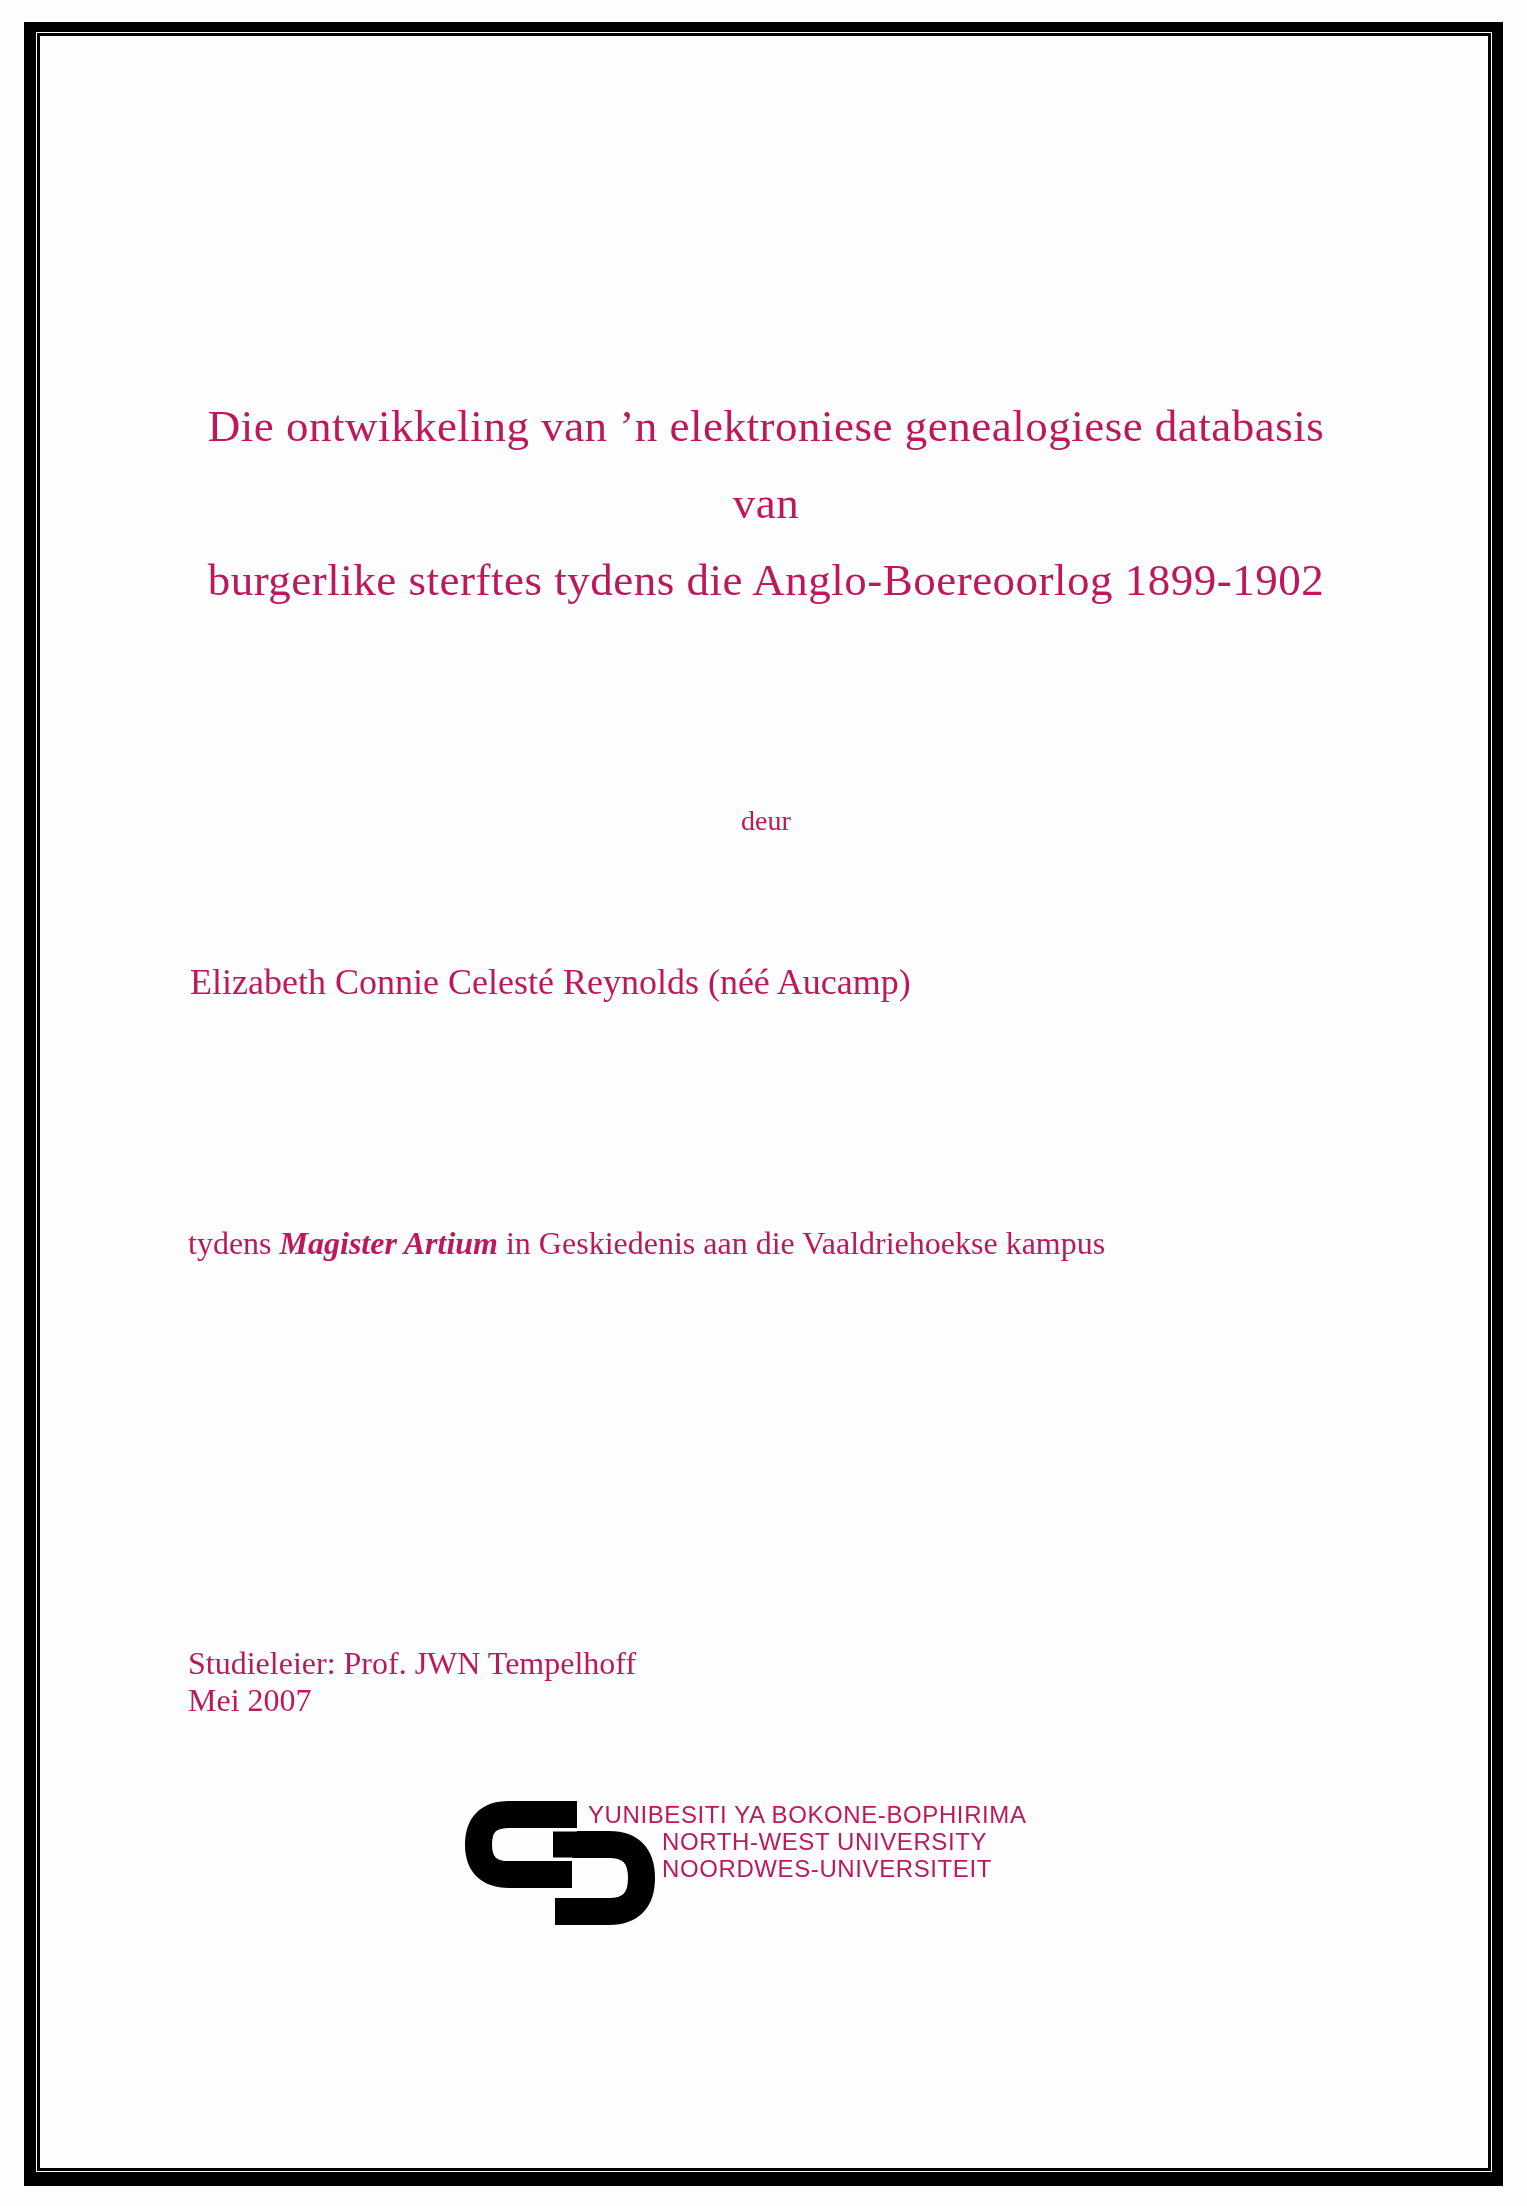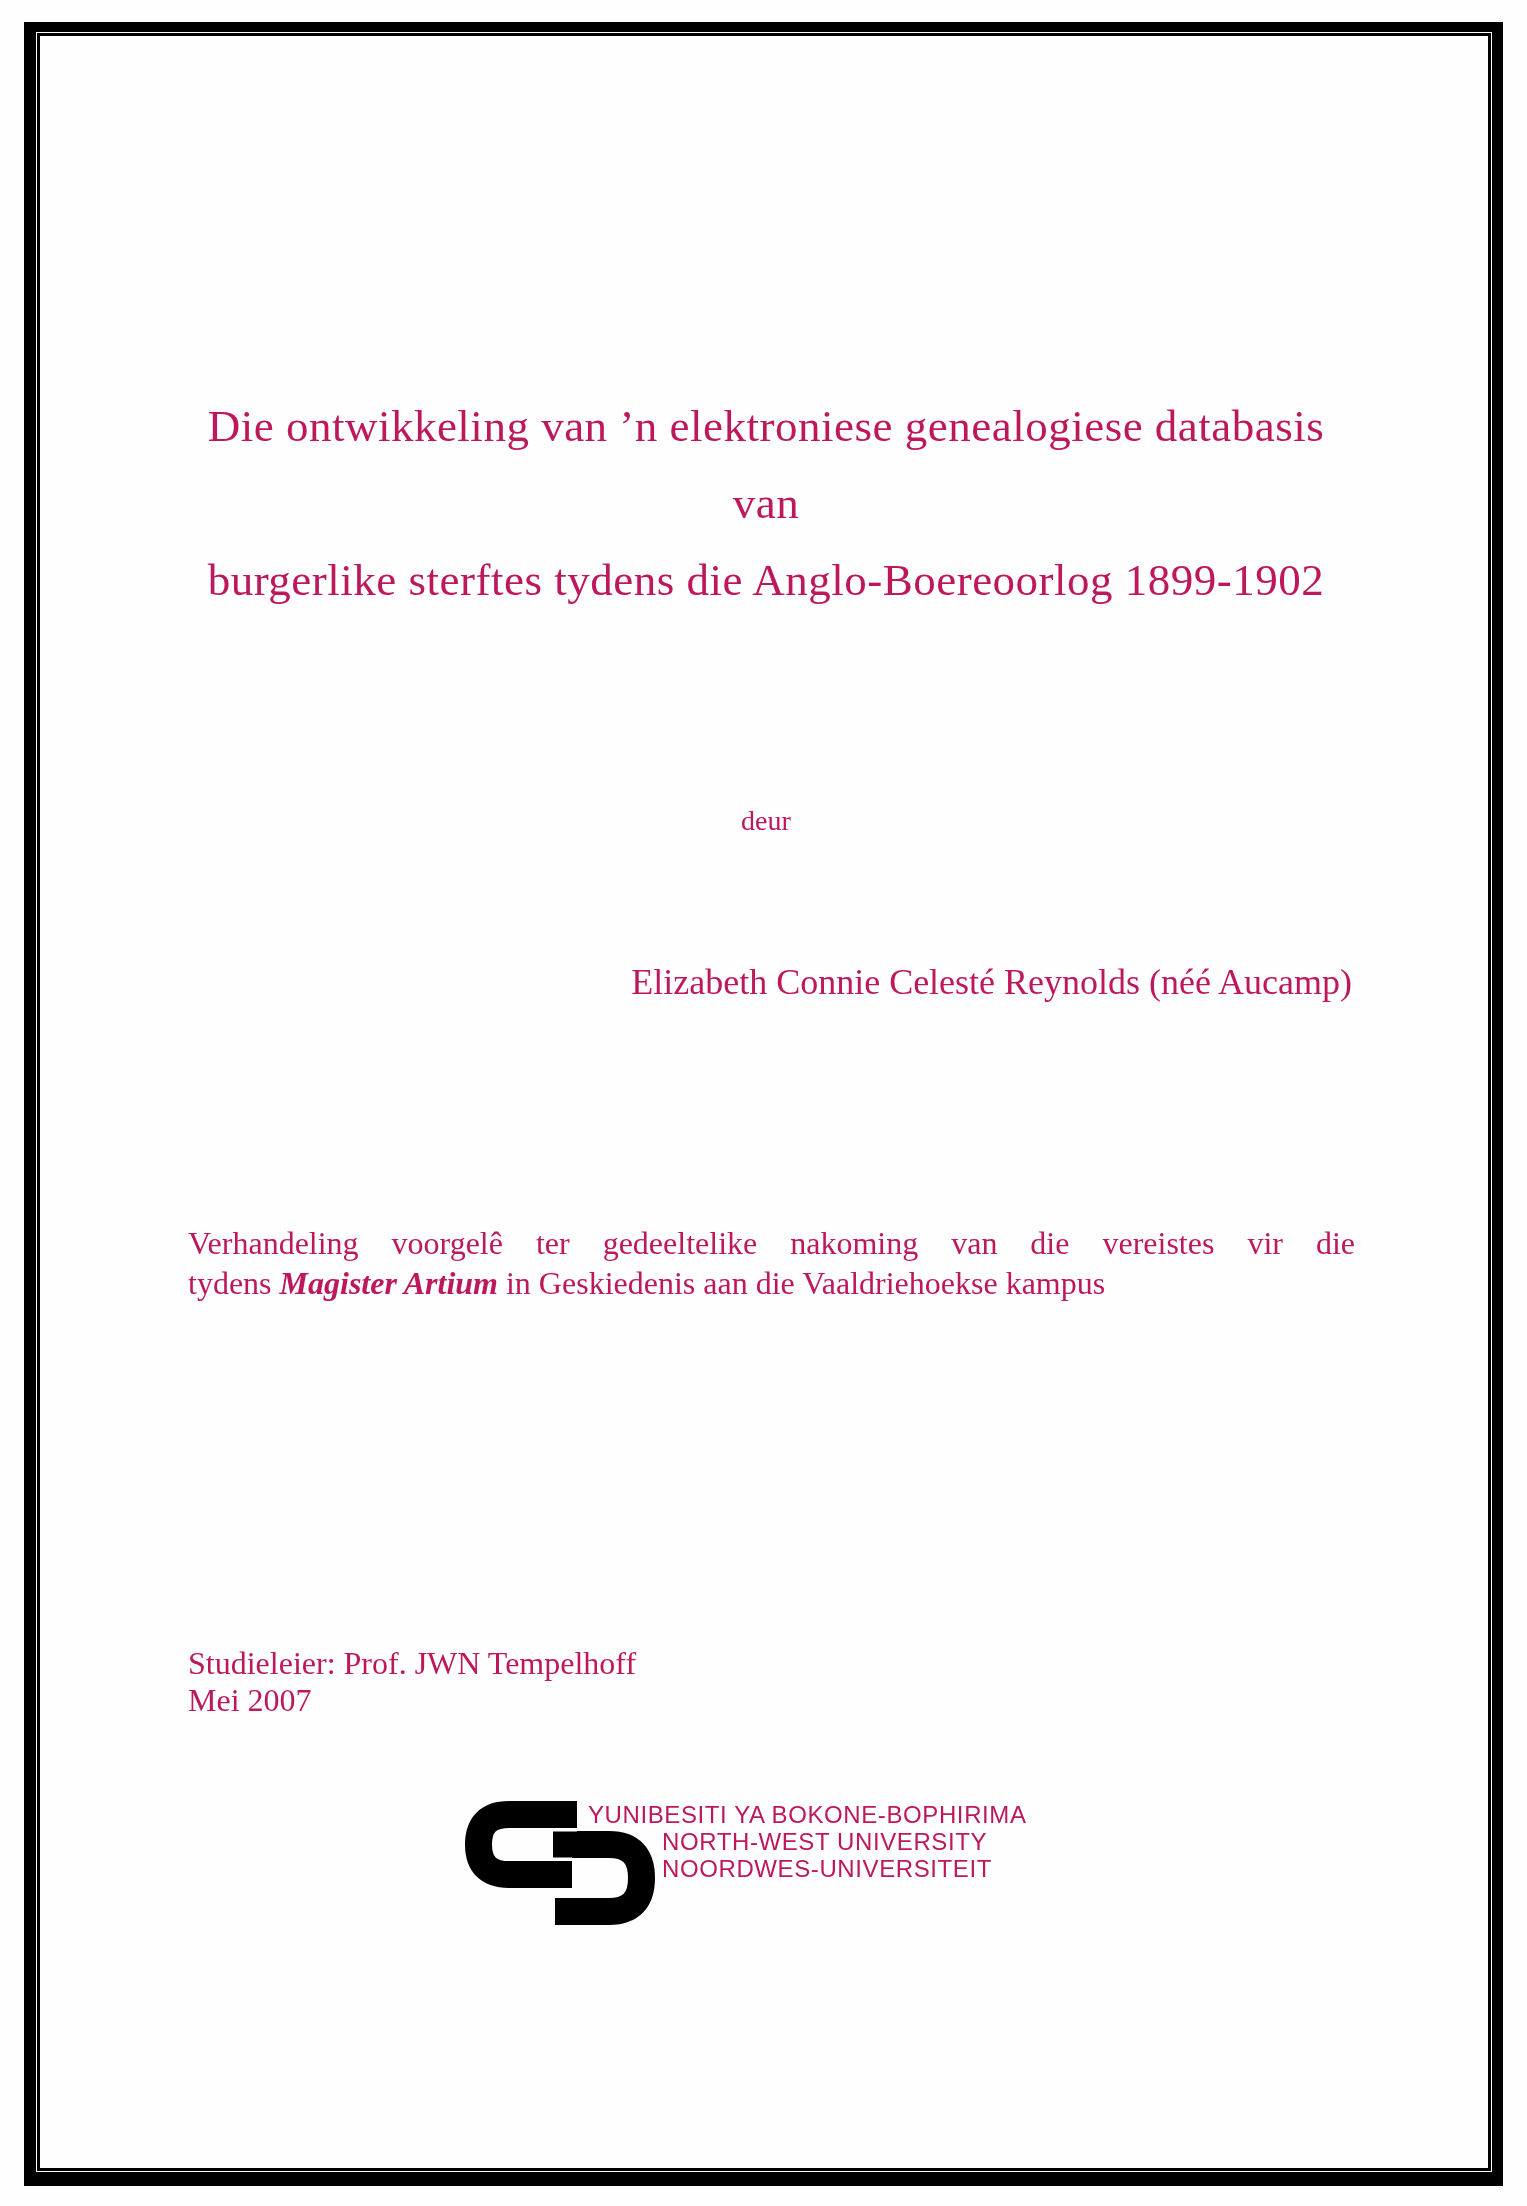--- a/index.html
+++ b/index.html
@@ -47,24 +47,24 @@
   }
   .byline {
     left: 180px;
     top: 801px;
     width: 1172px;
     text-align: center;
     font-size: 28px;
     line-height: 40px;
   }
   .author-line {
-    left: 180px;
+    left: 190px;
     top: 960px;
     width: 1172px;
-    text-align: right;
+    text-align: left;
     font-size: 36px;
     line-height: 44px;
   }
   .declaration {
     left: 188px;
     top: 1224px;
     width: 1167px;
     font-size: 32px;
     line-height: 39.5px;
   }
@@ -123,21 +123,20 @@
   <div class="abs title-block">
     <div>Die ontwikkeling van ’n elektroniese genealogiese databasis van</div>
     <div>burgerlike sterftes tydens die Anglo-Boereoorlog 1899-1902</div>
   </div>
 
   <div class="abs byline">deur</div>
 
   <div class="abs author-line">Elizabeth Connie Celesté Reynolds (néé Aucamp)</div>
 
   <div class="abs declaration">
-    <div class="justified">Verhandeling voorgelê ter gedeeltelike nakoming van die vereistes vir die</div>
     <div><span>tydens </span><span class="italic">Magister Artium</span><span> in Geskiedenis aan die Vaaldriehoekse kampus</span></div>
   </div>
 
   <div class="abs supervisor-block">
     <div>Studieleier: Prof. JWN Tempelhoff</div>
     <div>Mei 2007</div>
   </div>
 
   <div class="abs logo-block">
     <svg class="logo-mark" viewBox="0 0 190 124" xmlns="http://www.w3.org/2000/svg">

